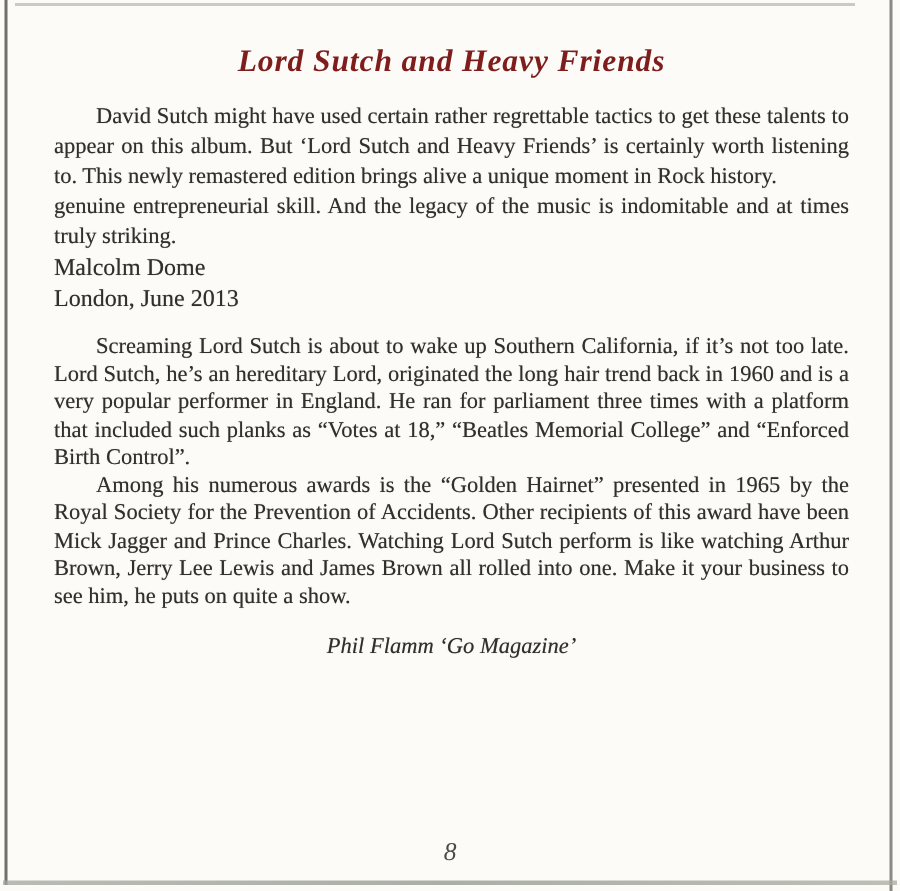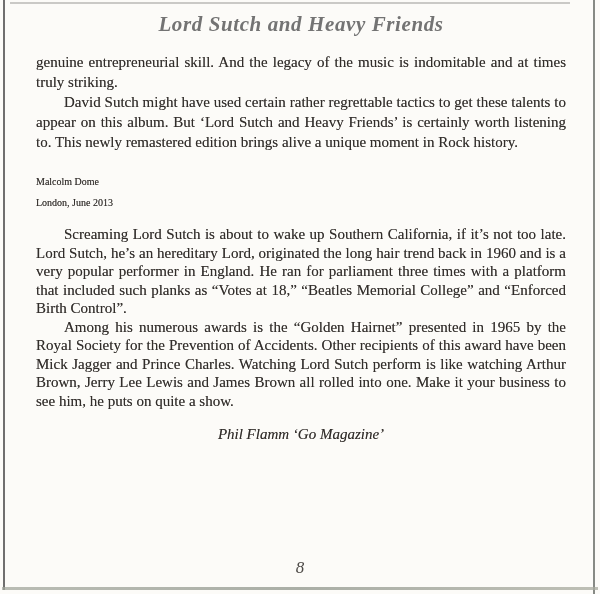--- a/index.html
+++ b/index.html
@@ -34,39 +34,39 @@
   }
 
   .content {
     position: absolute;
     left: 36px;
     right: 34px;
     top: 12px;
   }
 
   .page-title {
-    margin: 0 0 15px 0;
+    margin: 16px 0 15px 0;
     text-align: center;
     font-size: 21px;
     font-style: italic;
     font-weight: bold;
     letter-spacing: 0.6px;
-    color: #737373;
+    color: #7f1d1d;
   }
 
   .p-body {
     margin: 0;
     font-size: 15px;
     line-height: 20px;
     text-align: justify;
     text-shadow: 0 0 0.5px rgba(50,46,43,0.55);
   }
   .p-indent { text-indent: 28px; }
 
-  .byline { margin-top: 19px; line-height: 21px; font-size: 10px; }
+  .byline { margin-top: 0; line-height: 21px; font-size: 16px; }
   .byline div { text-shadow: 0 0 0.5px rgba(50,46,43,0.55); }
 
   .section-label {
     margin-top: 28px;
     font-size: 15px;
     text-shadow: 0 0 0.5px rgba(50,46,43,0.55);
   }
 
   .p-quote {
     margin: 0;
@@ -102,23 +102,23 @@
 
   <div class="scan-edge-top"></div>
   <div class="scan-edge-left"></div>
   <div class="scan-edge-right"></div>
   <div class="scan-edge-bottom"></div>
 
   <div class="content">
 
     <h1 class="page-title">Lord Sutch and Heavy Friends</h1>
 
+    <p class="p-body p-indent">David Sutch might have used certain rather regrettable tactics to get these talents to appear on this album. But ‘Lord Sutch and Heavy Friends’ is certainly worth listening to. This newly remastered edition brings alive a unique moment in Rock history.</p>
+
     <p class="p-body">genuine entrepreneurial skill. And the legacy of the music is indomitable and at times truly striking.</p>
-
-    <p class="p-body p-indent">David Sutch might have used certain rather regrettable tactics to get these talents to appear on this album. But ‘Lord Sutch and Heavy Friends’ is certainly worth listening to. This newly remastered edition brings alive a unique moment in Rock history.</p>
 
     <div class="byline">
       <div>Malcolm Dome</div>
       <div>London, June 2013</div>
     </div>
 
 
     <p class="p-quote first">Screaming Lord Sutch is about to wake up Southern California, if it’s not too late. Lord Sutch, he’s an hereditary Lord, originated the long hair trend back in 1960 and is a very popular performer in England. He ran for parliament three times with a platform that included such planks as “Votes at 18,” “Beatles Memorial College” and “Enforced Birth Control”.</p>
 
     <p class="p-quote">Among his numerous awards is the “Golden Hairnet” presented in 1965 by the Royal Society for the Prevention of Accidents. Other recipients of this award have been Mick Jagger and Prince Charles. Watching Lord Sutch perform is like watching Arthur Brown, Jerry Lee Lewis and James Brown all rolled into one. Make it your business to see him, he puts on quite a show.</p>

